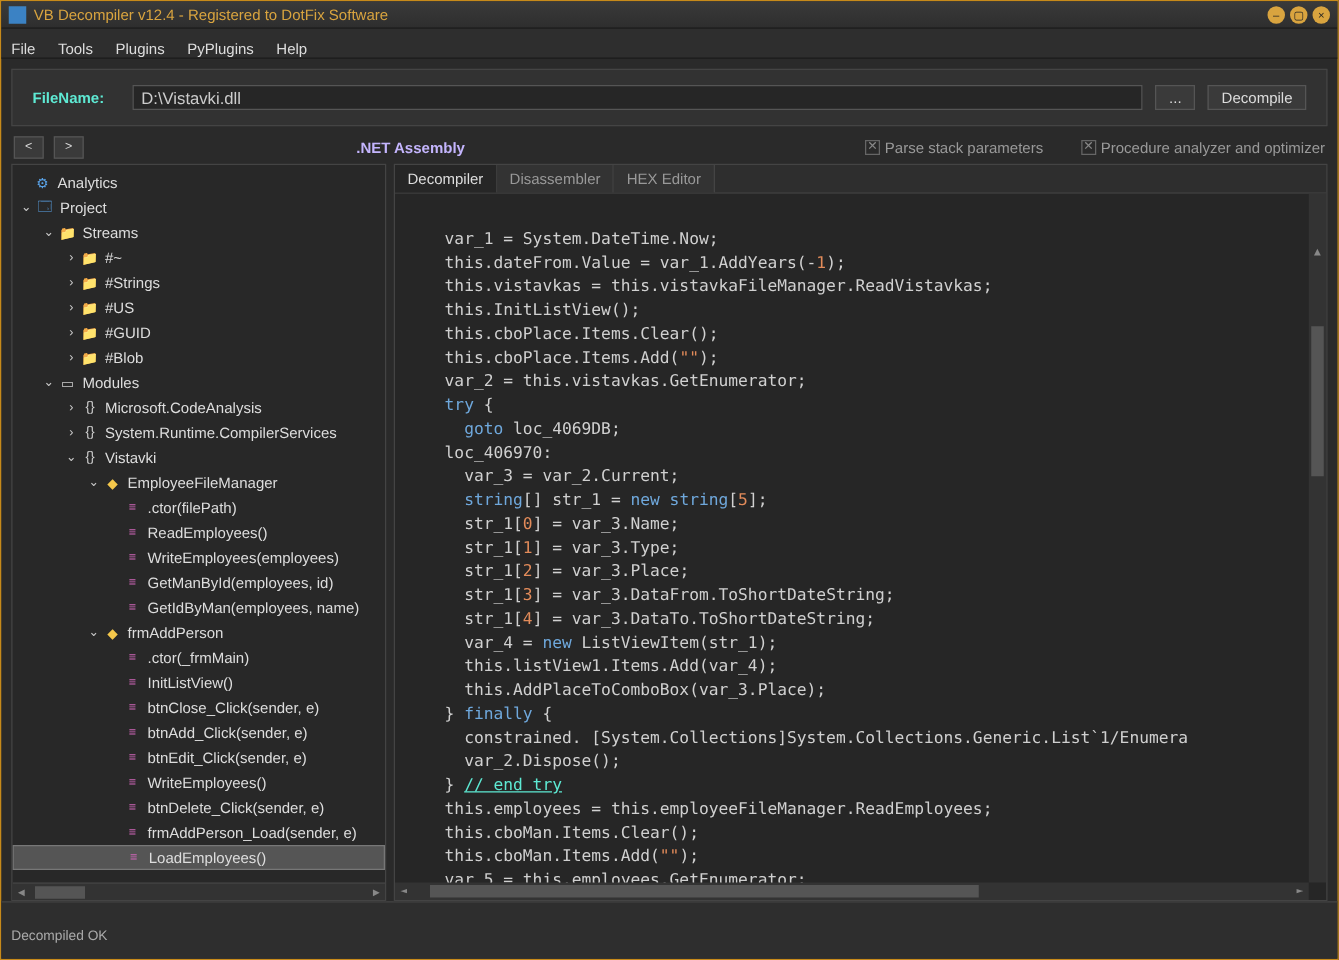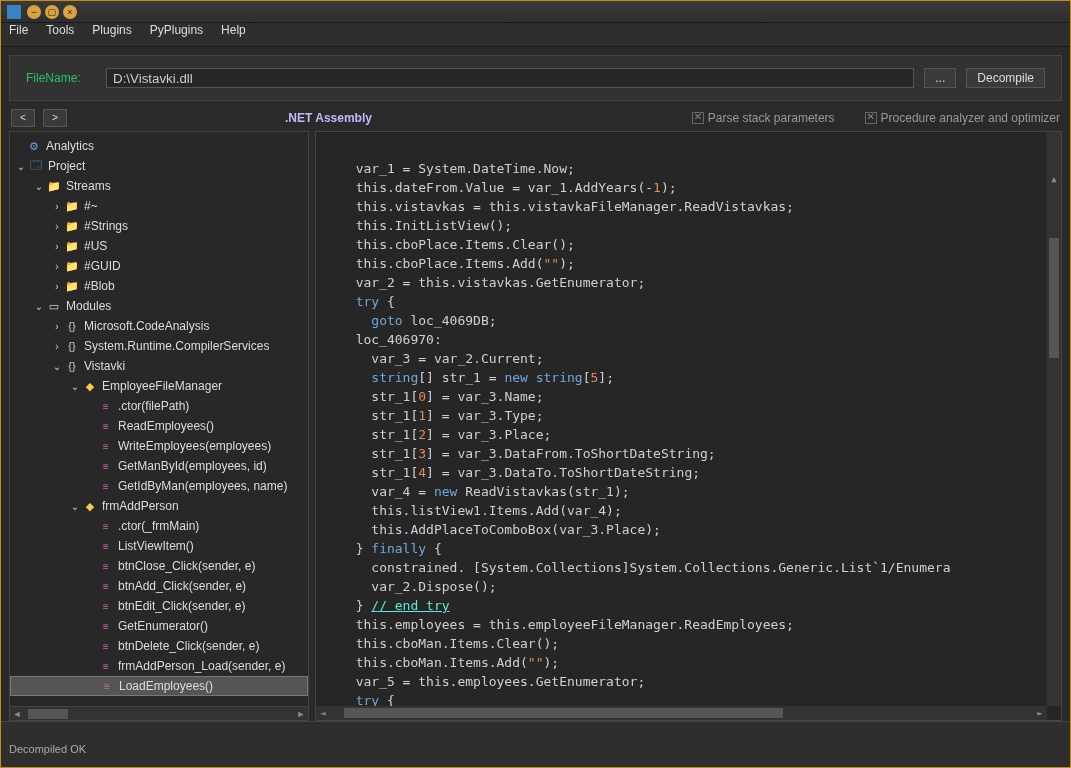--- a/index.html
+++ b/index.html
@@ -30,36 +30,36 @@
 .titlebar-controls { display: flex; gap: 4px; }
 .titlebar-btn {
   width: 14px; height: 14px; border-radius: 50%;
   background: #d9a43f; font-size: 9px; line-height: 14px;
   text-align: center; color: #222;
 }
 .menubar {
   background: #2e2e2e;
   height: 24px;
   display: flex;
-  align-items: flex-start;
+  align-items: flex-end;
   padding: 0 8px;
   gap: 18px;
   border-bottom: 1px solid #1a1a1a;
 }
 .menubar span { color: #ddd; cursor: default; }
 .topbar {
   background: #323232;
   padding: 12px 16px;
   border: 1px solid #444;
   margin: 8px;
   display: flex;
   align-items: center;
   gap: 10px;
 }
-.topbar-label { color: #22c55e; width: 70px; }
+.topbar-label { color: #5eead4; width: 70px; font-weight: bold; }
 .topbar-input {
   flex: 1;
   background: #262626;
   border: 1px solid #555;
   color: #ccc;
   padding: 2px 6px;
   height: 20px;
 }
 .btn {
   background: #3a3a3a;
@@ -193,20 +193,21 @@
   padding: 21px 8px;
   color: #aaa;
   font-size: 11px;
 }
 </style>
 </head>
 <body>
 
 <div class="titlebar">
   <div class="titlebar-icon"></div>
+  <div class="titlebar-title">VB Decompiler v12.4 - Registered to DotFix Software</div>
   <div class="titlebar-controls">
     <div class="titlebar-btn">–</div>
     <div class="titlebar-btn">▢</div>
     <div class="titlebar-btn">×</div>
   </div>
 </div>
 
 <div class="menubar">
   <span>File</span>
   <span>Tools</span>
@@ -329,37 +330,37 @@
           <span class="expander">⌄</span>
           <span class="tree-icon class-icon">◆</span>
           <span class="tree-label">frmAddPerson</span>
         </div>
       <div class="tree-row" style="padding-left:88px">
           <span class="tree-icon method-icon">≡</span>
           <span class="tree-label">.ctor(_frmMain)</span>
         </div>
       <div class="tree-row" style="padding-left:88px">
           <span class="tree-icon method-icon">≡</span>
-          <span class="tree-label">ListViewItem()</span>
+          <span class="tree-label">InitListView()</span>
         </div>
       <div class="tree-row" style="padding-left:88px">
           <span class="tree-icon method-icon">≡</span>
           <span class="tree-label">btnClose_Click(sender, e)</span>
         </div>
       <div class="tree-row" style="padding-left:88px">
           <span class="tree-icon method-icon">≡</span>
           <span class="tree-label">btnAdd_Click(sender, e)</span>
         </div>
       <div class="tree-row" style="padding-left:88px">
           <span class="tree-icon method-icon">≡</span>
           <span class="tree-label">btnEdit_Click(sender, e)</span>
         </div>
       <div class="tree-row" style="padding-left:88px">
           <span class="tree-icon method-icon">≡</span>
-          <span class="tree-label">GetEnumerator()</span>
+          <span class="tree-label">WriteEmployees()</span>
         </div>
       <div class="tree-row" style="padding-left:88px">
           <span class="tree-icon method-icon">≡</span>
           <span class="tree-label">btnDelete_Click(sender, e)</span>
         </div>
       <div class="tree-row" style="padding-left:88px">
           <span class="tree-icon method-icon">≡</span>
           <span class="tree-label">frmAddPerson_Load(sender, e)</span>
         </div>
       <div class="tree-row selected" style="padding-left:88px">
@@ -368,39 +369,44 @@
         </div>
     </div>
     <div class="scrollbar-h">
       <span class="arr">◄</span>
       <div class="thumb"></div>
       <span class="arr" style="margin-left:auto">►</span>
     </div>
   </div>
 
   <div class="content">
+    <div class="tabs">
+      <div class="tab active">Decompiler</div>
+      <div class="tab">Disassembler</div>
+      <div class="tab">HEX Editor</div>
+    </div>
     <div class="code">
 <span>  var_1 = System.DateTime.Now;</span>
 <span>  this.dateFrom.Value = var_1.AddYears(-</span><span class="num">1</span><span>);</span>
 <span>  this.vistavkas = this.vistavkaFileManager.ReadVistavkas;</span>
 <span>  this.InitListView();</span>
 <span>  this.cboPlace.Items.Clear();</span>
 <span>  this.cboPlace.Items.Add(</span><span class="str">""</span><span>);</span>
 <span>  var_2 = this.vistavkas.GetEnumerator;</span>
 <span>  </span><span class="kw">try</span><span> {</span>
 <span>    </span><span class="kw">goto</span><span> loc_4069DB;</span>
 <span>  loc_406970:</span>
 <span>    var_3 = var_2.Current;</span>
 <span>    </span><span class="kw">string</span><span>[] str_1 = </span><span class="kw">new</span><span> </span><span class="kw">string</span><span>[</span><span class="num">5</span><span>];</span>
 <span>    str_1[</span><span class="num">0</span><span>] = var_3.Name;</span>
 <span>    str_1[</span><span class="num">1</span><span>] = var_3.Type;</span>
 <span>    str_1[</span><span class="num">2</span><span>] = var_3.Place;</span>
 <span>    str_1[</span><span class="num">3</span><span>] = var_3.DataFrom.ToShortDateString;</span>
 <span>    str_1[</span><span class="num">4</span><span>] = var_3.DataTo.ToShortDateString;</span>
-<span>    var_4 = </span><span class="kw">new</span><span> ReadVistavkas(str_1);</span>
+<span>    var_4 = </span><span class="kw">new</span><span> ListViewItem(str_1);</span>
 <span>    this.listView1.Items.Add(var_4);</span>
 <span>    this.AddPlaceToComboBox(var_3.Place);</span>
 <span>  } </span><span class="kw">finally</span><span> {</span>
 <span>    constrained. [System.Collections]System.Collections.Generic.List`1/Enumera</span>
 <span>    var_2.Dispose();</span>
 <span>  } </span><span class="cmt">// end try</span>
 <span>  this.employees = this.employeeFileManager.ReadEmployees;</span>
 <span>  this.cboMan.Items.Clear();</span>
 <span>  this.cboMan.Items.Add(</span><span class="str">""</span><span>);</span>
 <span>  var_5 = this.employees.GetEnumerator;</span>

